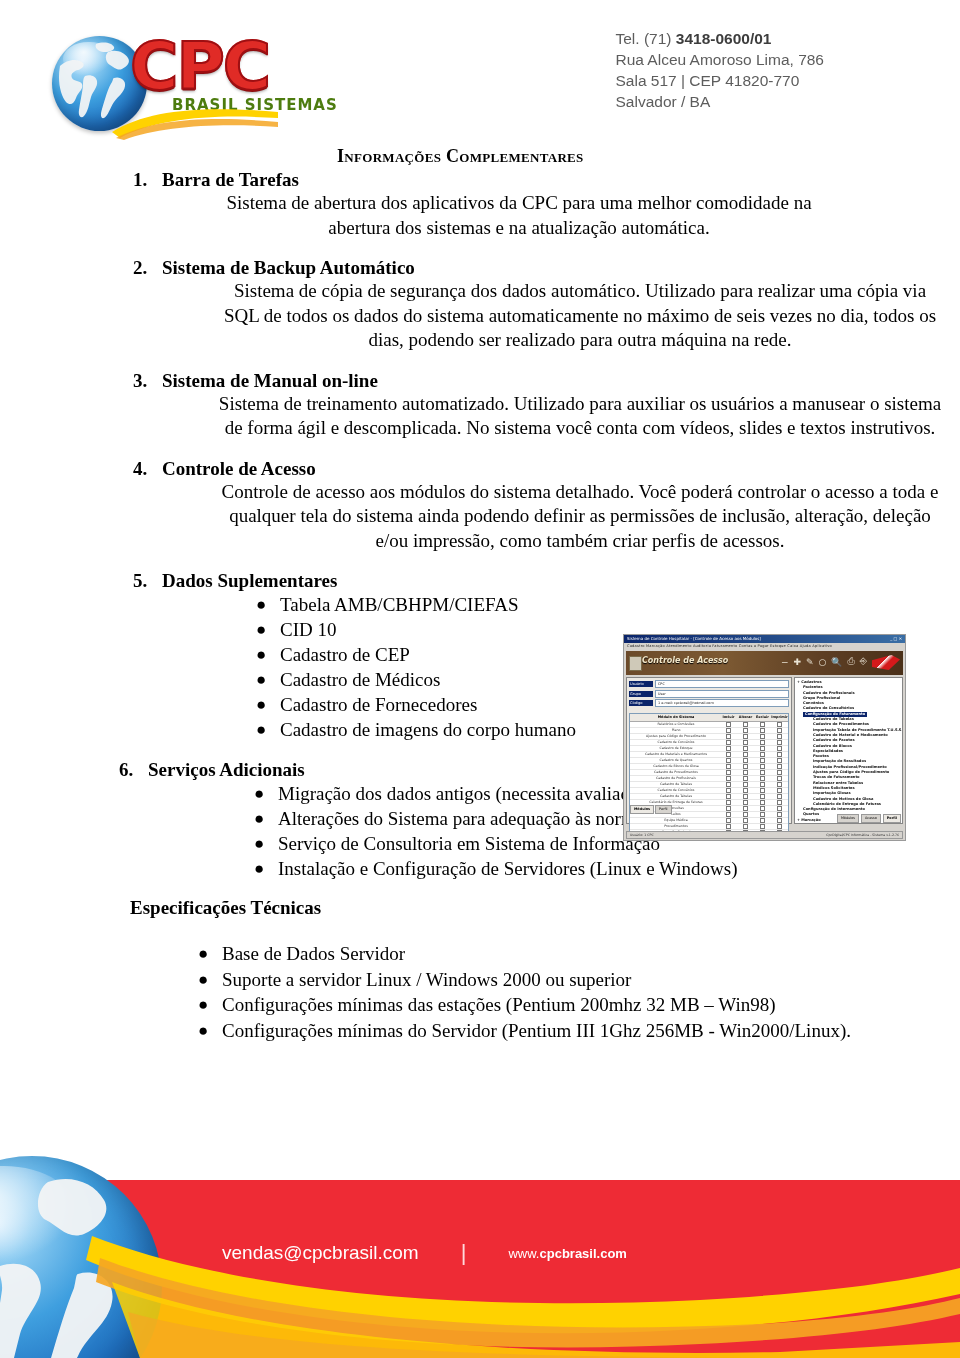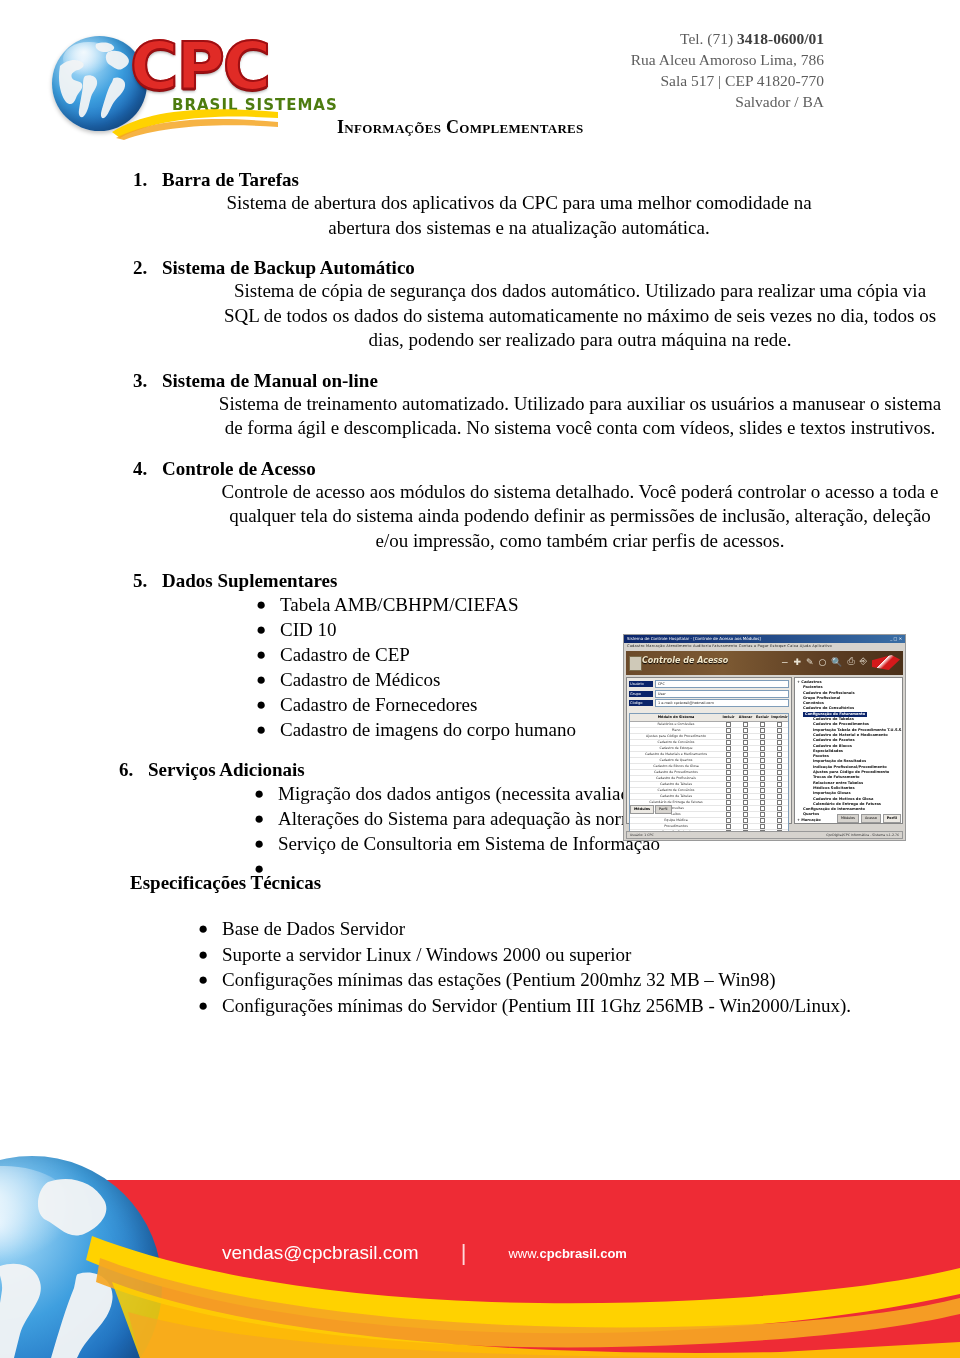--- a/index.html
+++ b/index.html
@@ -48,27 +48,27 @@
     -webkit-background-clip:text;
   }
   .brasil-sistemas{
     font-family:"DejaVu Sans", sans-serif;
     font-weight:bold;font-size:15px;letter-spacing:1px;
     color:#4d7c0f;margin-top:-4px;padding-left:42px;
     border-top:0;
   }
   .contact{
     position:absolute;right:136px;top:28px;
-    text-align:right;
-    font-family:Liberation Serif, serif;
+    text-align:left;
+    font-family:Liberation Sans, sans-serif;
     font-size:15.5px;line-height:21px;color:#5d5d5d;
   }
   .contact .strong{font-weight:bold;color:#3d3d3d;}
   .doc-title{
-    position:absolute;left:337px;top:117px;
+    position:absolute;left:337px;top:146px;
     font-family:"Liberation Serif", serif;
     font-weight:bold;font-size:18px;
     font-variant:small-caps;
     letter-spacing:.3px;
     color:#000;
   }
 
   
   .content{
     position:absolute;left:0;top:168px;width:960px;
@@ -301,21 +301,21 @@
 
     <li style="margin-top:12px;">
       <div class="sec-head" style="margin-left:148px;">
         <span class="sec-num">6.</span>
         <span>Serviços Adicionais</span>
       </div>
       <ul class="bullets narrow">
         <li><span class="bul">●</span><span>Migração dos dados antigos (necessita avaliação do SGBD)</span></li>
         <li><span class="bul">●</span><span>Alterações do Sistema para adequação às normas da Empresa</span></li>
         <li><span class="bul">●</span><span>Serviço de Consultoria em Sistema de Informação</span></li>
-        <li><span class="bul">●</span></li>
+        <li><span class="bul">●</span><span>Instalação e Configuração de Servidores (Linux e Windows)</span></li>
       </ul>
     </li>
   </ol>
 
   <div class="spec-title">Especificações Técnicas</div>
   <ul class="spec-bullets">
     <li><span class="bul">●</span><span>Base de Dados Servidor</span></li>
     <li><span class="bul">●</span><span>Suporte a servidor Linux / Windows 2000 ou superior</span></li>
     <li><span class="bul">●</span><span>Configurações mínimas das estações (Pentium 200mhz 32 MB – Win98)</span></li>
     <li><span class="bul">●</span><span>Configurações mínimas do Servidor (Pentium III 1Ghz 256MB - Win2000/Linux).</span></li>

